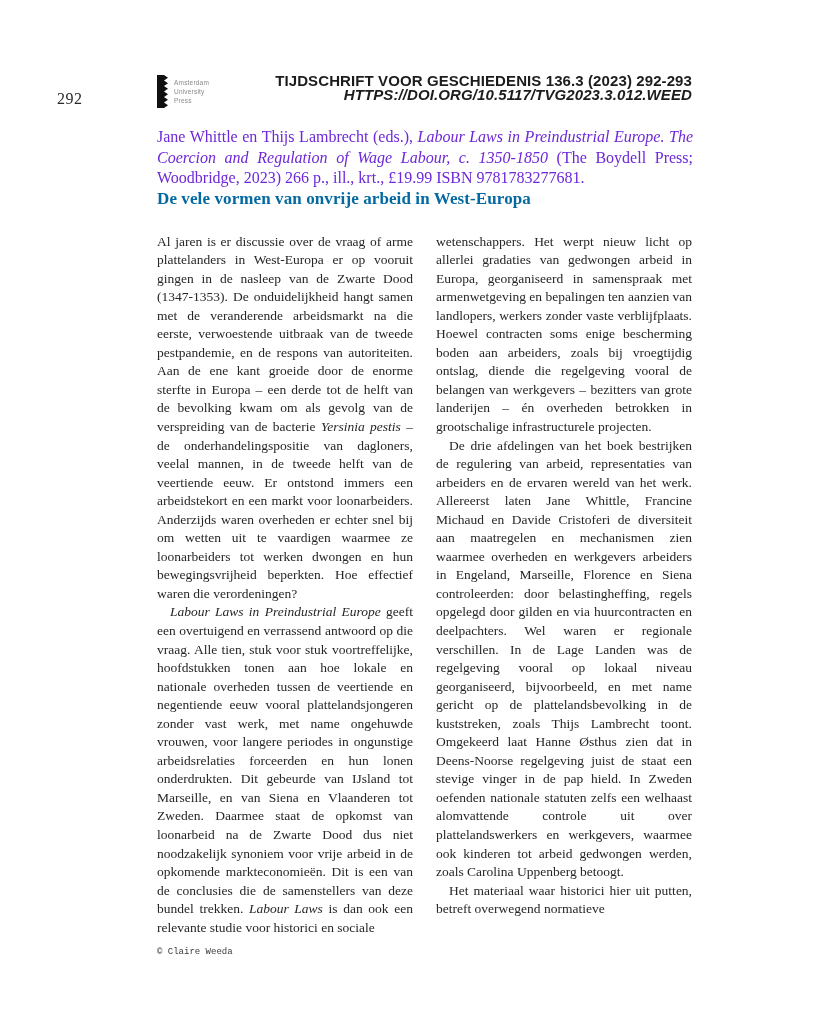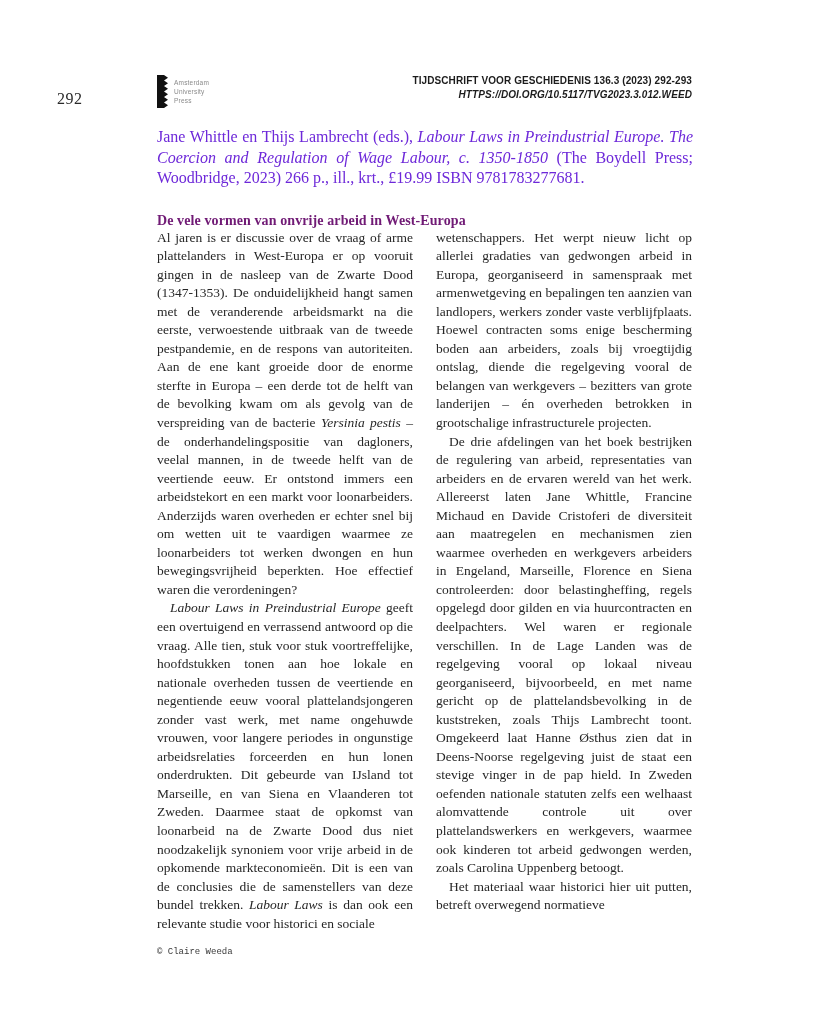--- a/index.html
+++ b/index.html
@@ -38,21 +38,21 @@
     color: #8a8a8a;
     padding-top: 3px;
     letter-spacing: 0.2px;
   }
   .header-right {
     position: absolute;
     right: 139px;
     top: 74px;
     text-align: right;
     font-family: "Liberation Sans", sans-serif;
-    font-size: 10px;
+    font-size: 15px;
     line-height: 14px;
     font-weight: 600;
     color: #1c1c1c;
     letter-spacing: 0.1px;
   }
   .header-right .doi {
     font-style: italic;
     font-weight: 600;
   }
   .content {
@@ -61,27 +61,27 @@
     top: 127px;
     width: 536px;
   }
   .citation {
     font-size: 16px;
     line-height: 20.5px;
     text-align: justify;
     color: #6d28d9;
   }
   .review-title {
-    margin-top: 24px;
-    font-size: 14px;
+    font-size: 17px;
     font-weight: 700;
-    color: #701a75;
+    color: #0369a1;
     letter-spacing: 0.1px;
   }
   .columns {
+    margin-top: 24px;
     display: flex;
     gap: 23px;
   }
   .col {
     width: 256px;
     flex: 0 0 256px;
     font-size: 13.5px;
     line-height: 18.55px;
     text-align: justify;
     color: #262626;

